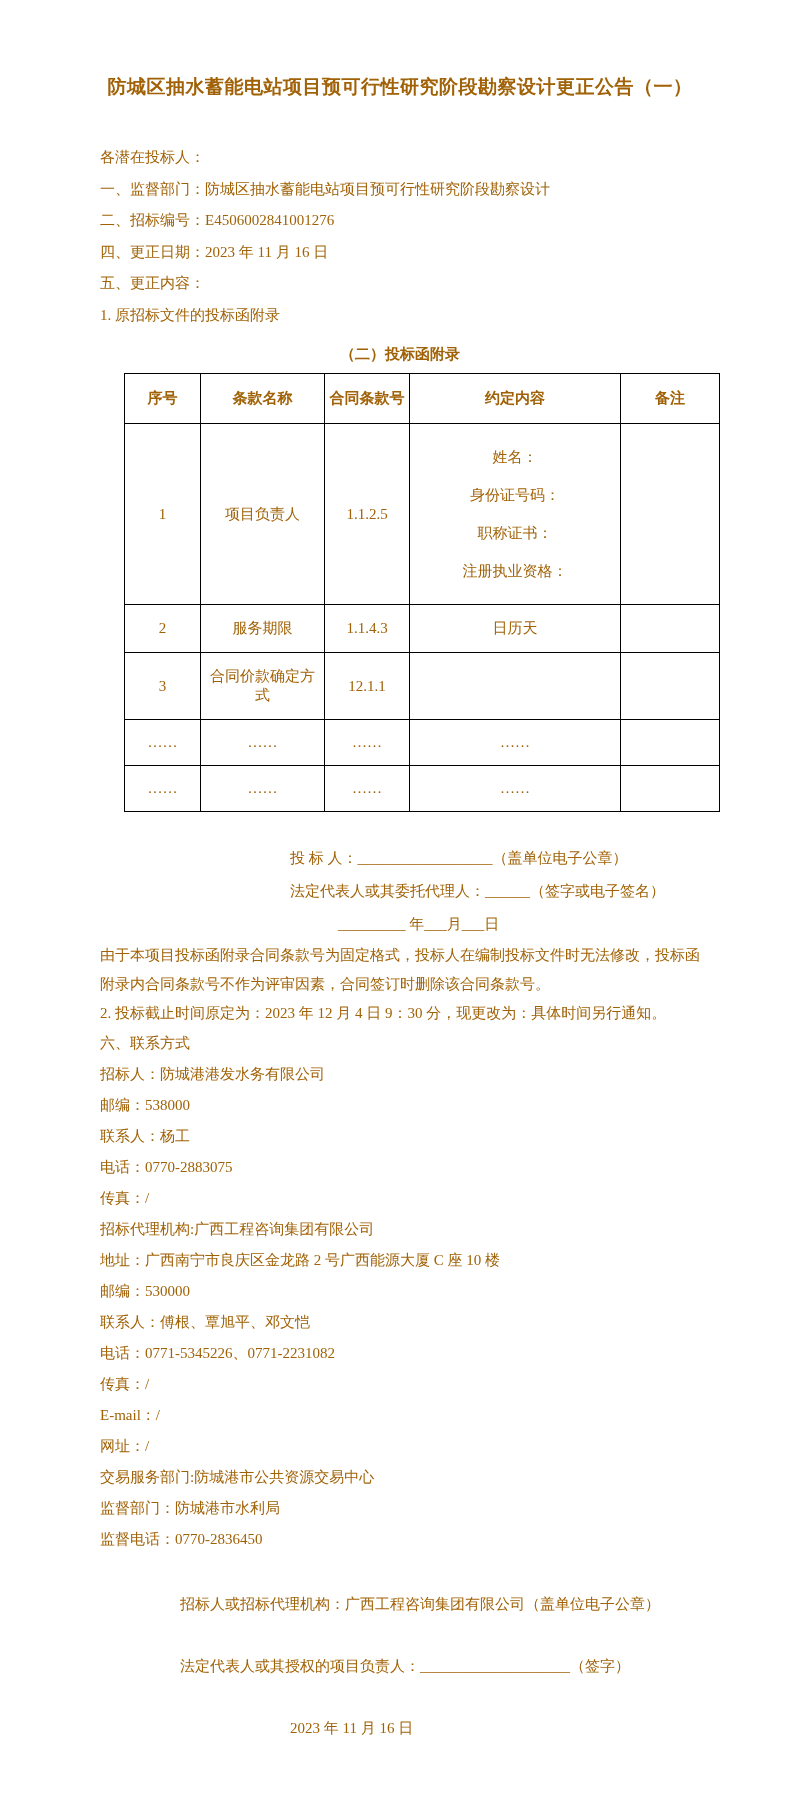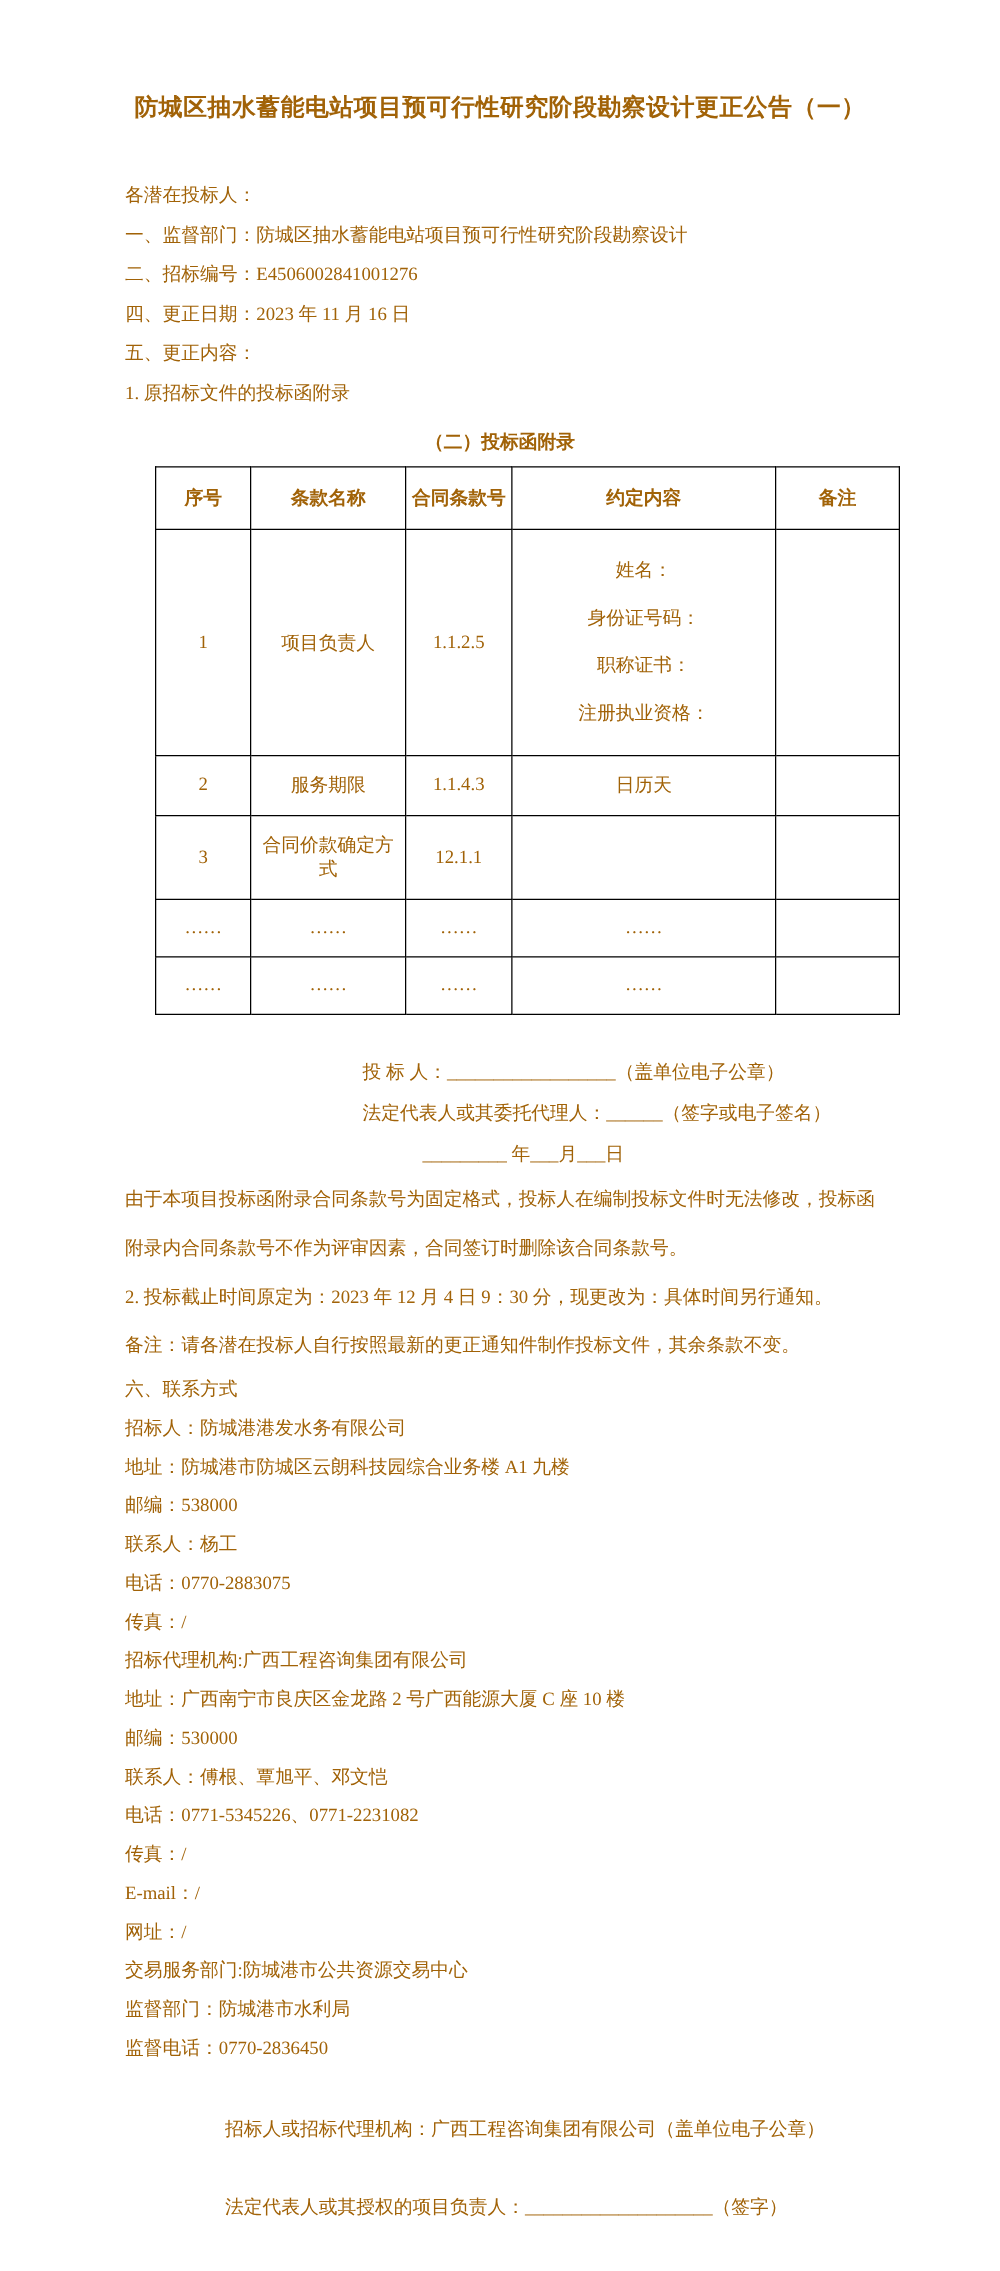--- a/index.html
+++ b/index.html
@@ -31,21 +31,21 @@
   table.appendix th { font-weight: bold; height: 50px; }
   tr.row-tall td { height: 156px; }
   tr.row-normal td { height: 38px; }
   tr.row-dots td { height: 26px; }
   td.multi { text-align: left; padding: 4px 8px; }
   td.multi .cline { line-height: 38px; }
   td.name-left { text-align: left; padding-left: 10px; }
   .sig-block { margin: 30px 0 0 190px; }
   .sig-block p { margin: 0; line-height: 33px; }
   .sig-block .sig-date { margin-left: 48px; }
-  .notes p { margin: 0; line-height: 39px; }
+  .notes p { margin: 0; line-height: 29px; }
   .notes .justify { text-align: justify; }
   .nowrap { white-space: nowrap; }
   .contact-heading { margin: 0; line-height: 31px; }
   .contacts p { margin: 0; line-height: 31px; }
   .footer { margin-top: 34px; }
   .footer p { margin: 0 0 0 80px; line-height: 31px; }
   .footer p + p { margin-top: 31px; }
   .footer .footer-date { margin-left: 190px; }
 </style>
 </head>
@@ -131,28 +131,26 @@
 
   <div class="sig-block">
     <p>投 标 人：__________________（盖单位电子公章）</p>
     <p>法定代表人或其委托代理人：______（签字或电子签名）</p>
     <p class="sig-date">_________ 年___月___日</p>
   </div>
 
   <div class="notes">
     <p class="justify">由于本项目投标函附录合同条款号为固定格式，投标人在编制投标文件时无法修改，投标函附录内合同条款号不作为评审因素，合同签订时删除该合同条款号。</p>
     <p class="nowrap">2. 投标截止时间原定为：2023 年 12 月 4 日 9：30 分，现更改为：具体时间另行通知。</p>
-    <p class="nowrap">备注：请各潜在投标人自行按照最新的更正通知件制作投标文件，其余条款不变。</p>
   </div>
 
   <p class="contact-heading">六、联系方式</p>
 
   <div class="contacts">
       <p>招标人：防城港港发水务有限公司</p>
-      <p>地址：防城港市防城区云朗科技园综合业务楼 A1 九楼</p>
       <p>邮编：538000</p>
       <p>联系人：杨工</p>
       <p>电话：0770-2883075</p>
       <p>传真：/</p>
       <p>招标代理机构:广西工程咨询集团有限公司</p>
       <p>地址：广西南宁市良庆区金龙路 2 号广西能源大厦 C 座 10 楼</p>
       <p>邮编：530000</p>
       <p>联系人：傅根、覃旭平、邓文恺</p>
       <p>电话：0771-5345226、0771-2231082</p>
       <p>传真：/</p>

